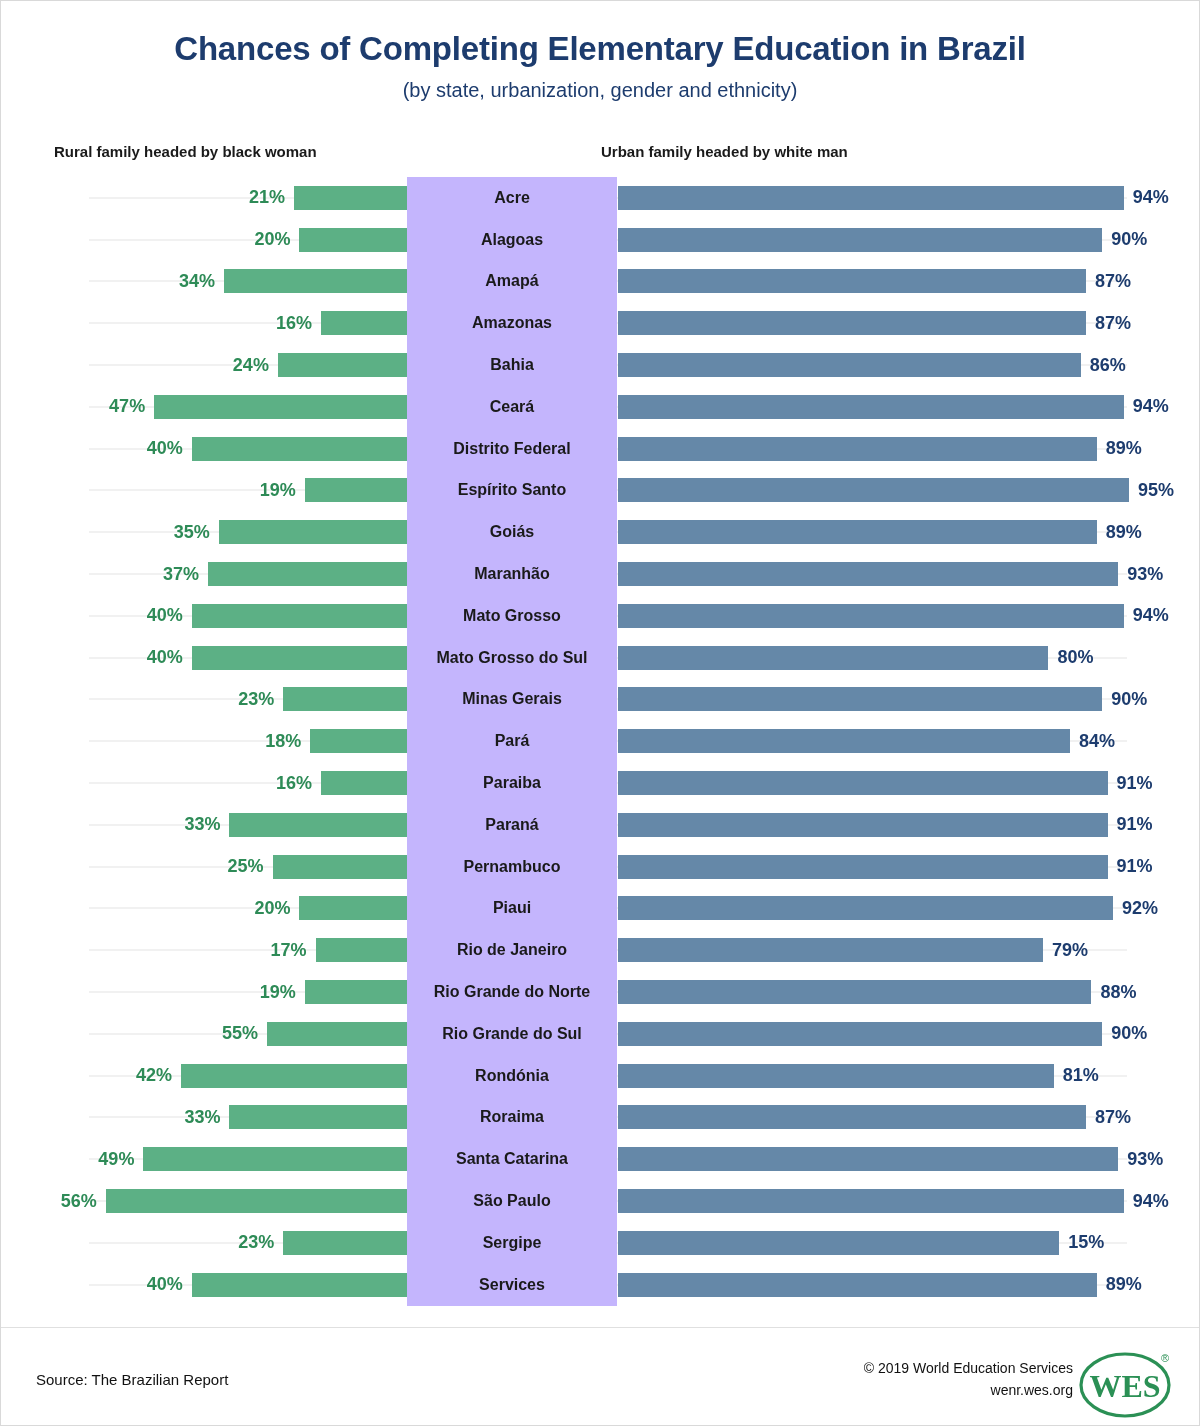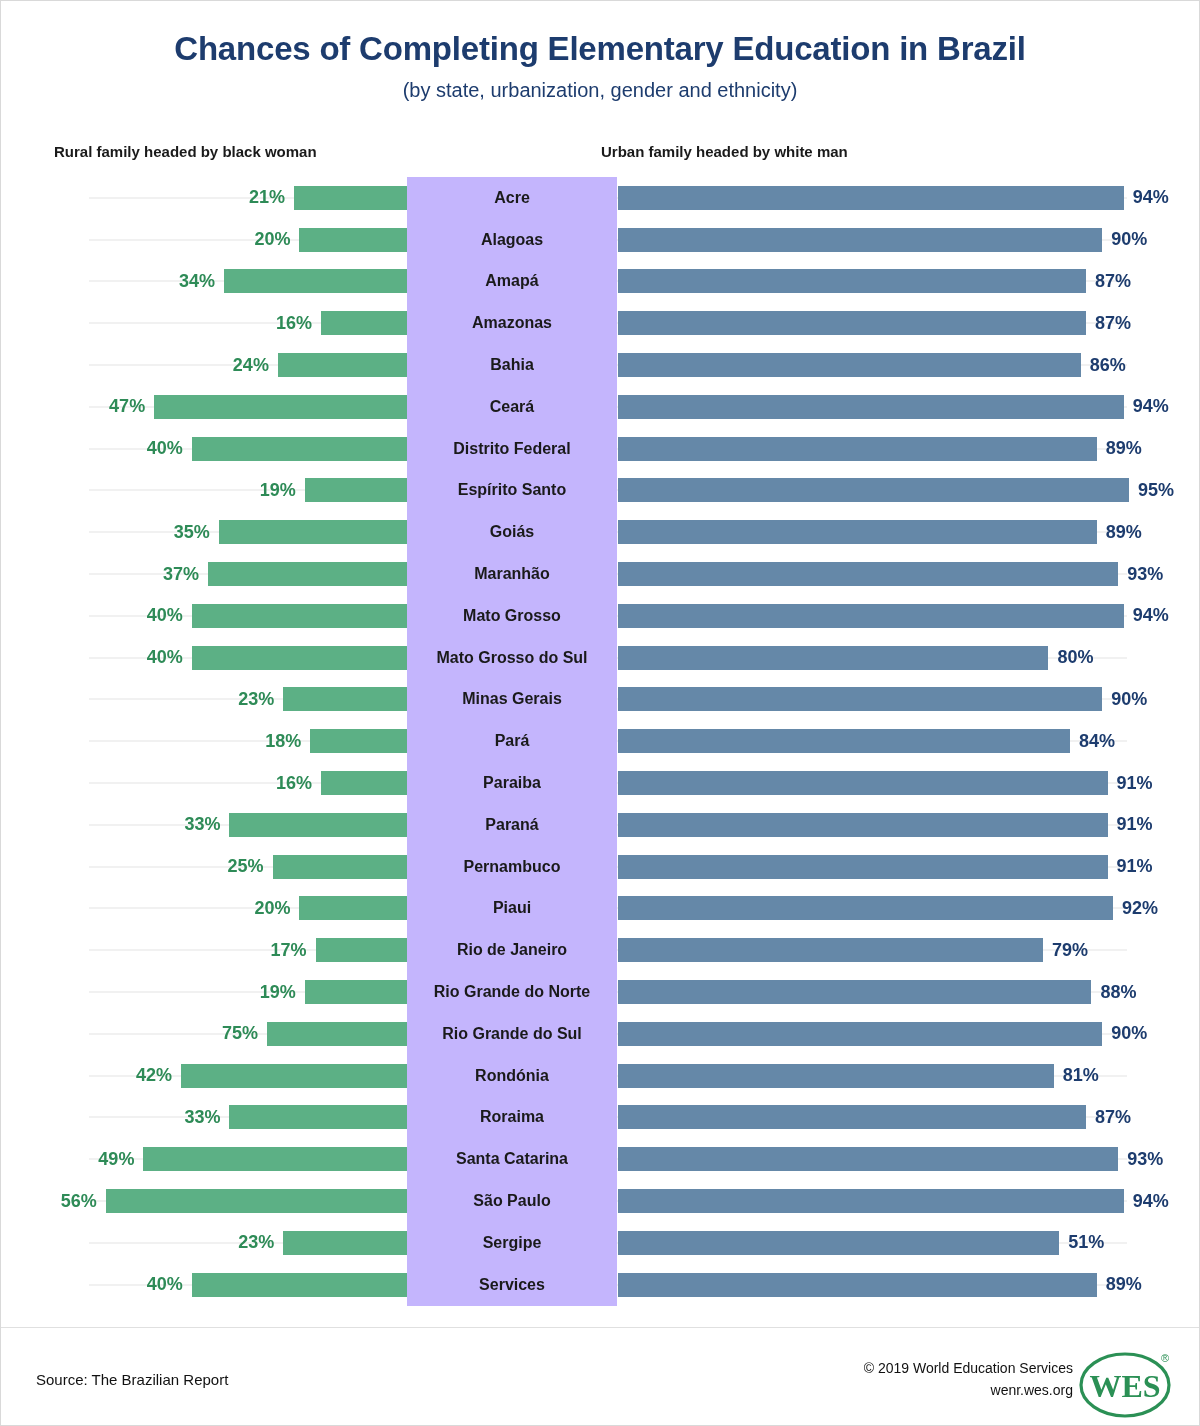--- a/index.html
+++ b/index.html
@@ -465,21 +465,21 @@
         <div class="state-label">Rio Grande do Norte</div>
         <div class="right-half">
           <div class="bar-blue" style="width: 473.44px;"></div>
           <span class="val-blue">88%</span>
         </div>
       </div>
       <div class="row">
         <div class="connector left"></div>
         <div class="connector right"></div>
         <div class="left-half">
-          <span class="val-green">75%</span>
+          <span class="val-green">55%</span>
           <div class="bar-green" style="width: 139.88px;"></div>
         </div>
         <div class="state-label">Rio Grande do Sul</div>
         <div class="right-half">
           <div class="bar-blue" style="width: 484.2px;"></div>
           <span class="val-blue">90%</span>
         </div>
       </div>
       <div class="row">
         <div class="connector left"></div>
@@ -536,21 +536,21 @@
       <div class="row">
         <div class="connector left"></div>
         <div class="connector right"></div>
         <div class="left-half">
           <span class="val-green">23%</span>
           <div class="bar-green" style="width: 123.74px;"></div>
         </div>
         <div class="state-label">Sergipe</div>
         <div class="right-half">
           <div class="bar-blue" style="width: 441.16px;"></div>
-          <span class="val-blue">51%</span>
+          <span class="val-blue">15%</span>
         </div>
       </div>
       <div class="row">
         <div class="connector left"></div>
         <div class="connector right"></div>
         <div class="left-half">
           <span class="val-green">40%</span>
           <div class="bar-green" style="width: 215.2px;"></div>
         </div>
         <div class="state-label">Services</div>

